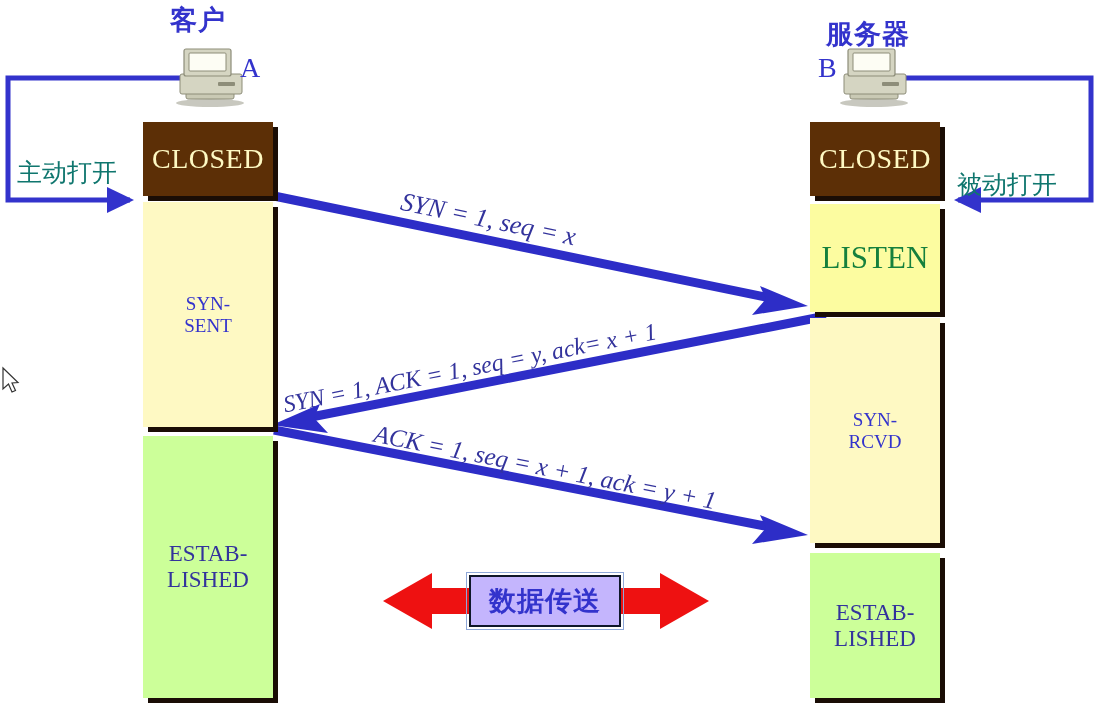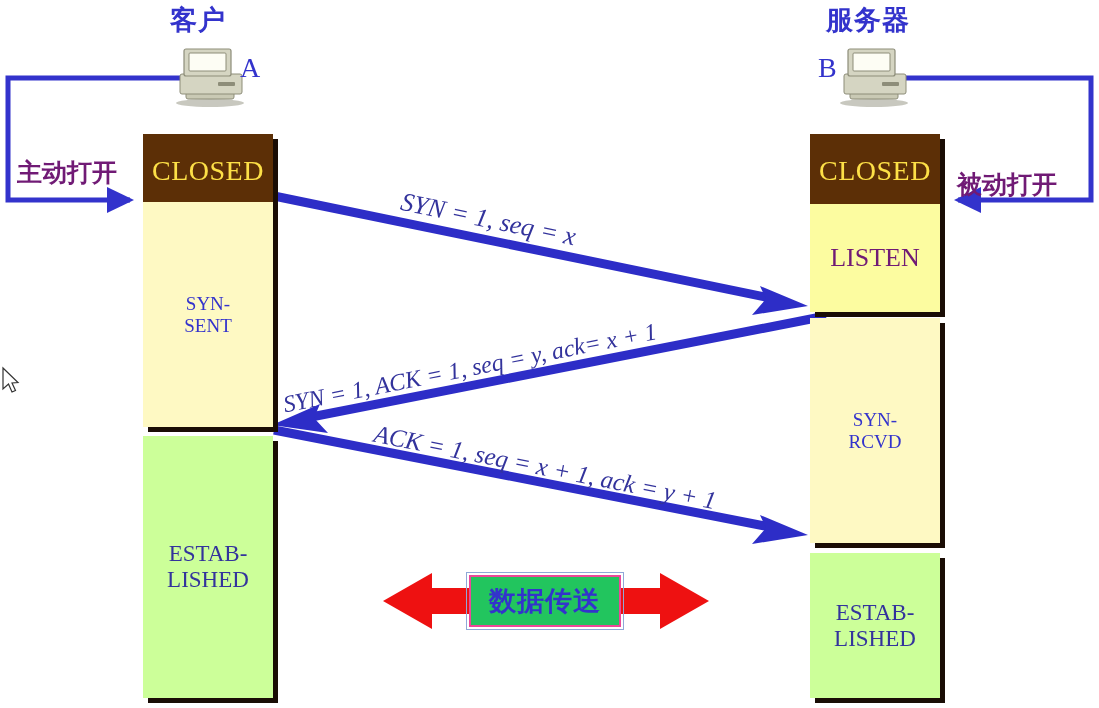--- a/index.html
+++ b/index.html
@@ -51,47 +51,46 @@
     align-items: center;
     justify-content: center;
     text-align: center;
     line-height: 1.12;
     box-shadow: 5px 5px 0 0 #1a0d05;
     font-family: "Liberation Serif", "DejaVu Serif", serif;
     white-space: pre-line;
   }
   .state-closed {
     background: #5c2f06;
-    color: #fde047;
+    color: #fef9c3;
     font-size: 28px;
     letter-spacing: 0.5px;
-    margin-top: 12px;
   }
   .state-listen {
     background: #fcfca0;
-    color: #701a75;
-    font-size: 26px;
+    color: #15803d;
+    font-size: 31px;
   }
   .state-pink {
     background: #fef9c3;
     color: #3333cc;
     font-size: 19px;
   }
   .state-green {
     background: #ccff99;
     color: #33339c;
     font-size: 23px;
   }
 
   
   .open-label {
     position: absolute;
-    color: #701a75;
+    color: #0f766e;
     font-family: "DejaVu Sans", "Liberation Sans", sans-serif;
-    font-weight: bold;
+    font-weight: normal;
     font-size: 25px;
     white-space: nowrap;
   }
 
   
   .segment-label {
     position: absolute;
     color: #33339c;
     font-family: "Liberation Serif", "DejaVu Serif", serif;
     font-style: italic;
@@ -99,22 +98,22 @@
     transform-origin: 0 0;
   }
   .seg1 { font-size: 26px; }
   .seg2 { font-size: 24px; }
   .seg3 { font-size: 25px; }
 
   
   #data-transfer-box {
     position: absolute;
     box-sizing: border-box;
-    background: #22c55e;
-    border: 2px solid #ec4899;
+    background: #c4b5fd;
+    border: 2px solid #0f172a;
     outline: 1px solid #8fa8d8;
     outline-offset: 2px;
     display: flex;
     align-items: center;
     justify-content: center;
     color: #3333cc;
     font-family: "DejaVu Sans", "Liberation Sans", sans-serif;
     font-weight: bold;
     font-size: 27px;
     letter-spacing: 1px;
@@ -197,21 +196,21 @@
   <div class="state-box state-pink" style="left:143px; top:202px; width:130px; height:225px;">
     <span>SYN-
 SENT</span>
   </div>
 
   <div class="state-box state-green" style="left:143px; top:436px; width:130px; height:262px;">
     <span>ESTAB-
 LISHED</span>
   </div>
 
-  <div class="host-caption" style="left:826px; top:2px;">服务器</div>
+  <div class="host-caption" style="left:826px; top:16px;">服务器</div>
 
   <div class="computer" style="left:830px; top:46px;">
     <svg viewBox="0 0 84 62" width="84" height="62">
       <ellipse cx="44" cy="57" rx="34" ry="4" fill="#9a9a8a" opacity="0.55"></ellipse>
       <rect x="20" y="46" width="48" height="7" rx="2" fill="#c9c9b4" stroke="#8d8d79" stroke-width="1"></rect>
       <rect x="14" y="28" width="62" height="20" rx="2" fill="#d5d5c2" stroke="#8d8d79" stroke-width="1"></rect>
       <rect x="52" y="36" width="17" height="4" rx="1" fill="#8d8d79"></rect>
       <rect x="18" y="3" width="47" height="27" rx="2" fill="#d5d5c2" stroke="#8d8d79" stroke-width="1.2"></rect>
       <rect x="23" y="7" width="37" height="18" rx="1" fill="#fdfdf4" stroke="#8d8d79" stroke-width="1"></rect>
     </svg>

